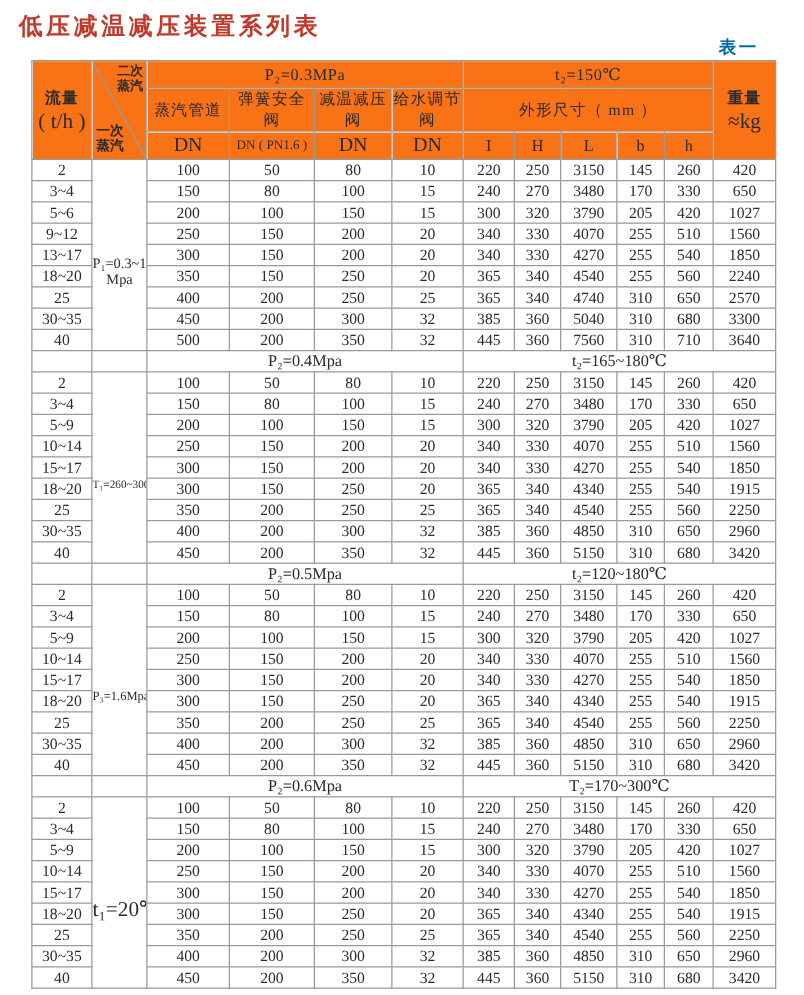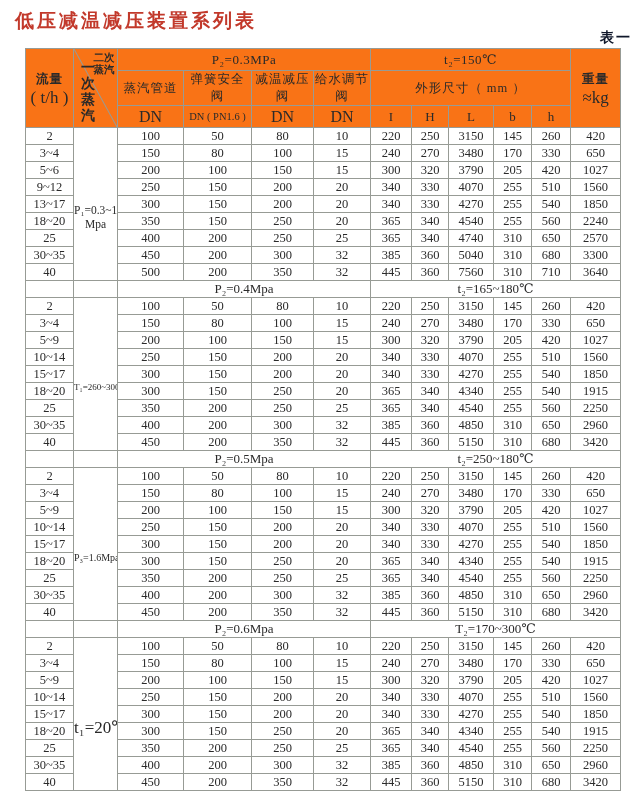--- a/index.html
+++ b/index.html
@@ -7,22 +7,22 @@
     width:643px;height:796px;background:#ffffff;
     font-family:"Liberation Serif","DejaVu Serif",serif;
     color:#2a2a2a;
   }
   .page{position:relative;width:643px;height:796px;overflow:hidden;text-decoration:underline;}
   .doc-title{
     position:absolute;top:8px;left:15px;margin:0;
     font-size:19px;font-weight:bold;color:#c2392b;letter-spacing:3px;
   }
   .table-label{
-    position:absolute;top:29px;right:11px;
-    font-size:14px;font-weight:bold;letter-spacing:2px;color:#0f172a;
+    position:absolute;top:29px;right:36px;
+    font-size:14px;font-weight:bold;letter-spacing:2px;color:#0369a1;
   }
   table.spec{
     position:absolute;top:48px;left:25px;width:595px;
     border-collapse:collapse;table-layout:fixed;
   }
   table.spec th,table.spec td{
     border:1px solid #979b95;text-align:center;vertical-align:middle;
     padding:0;font-weight:normal;overflow:hidden;
   }
   table.spec{border:1px solid #7d817b;}
@@ -40,21 +40,21 @@
   
   .diag-cell{position:relative;padding:0;}
   .diag-wrap{position:absolute;inset:0;}
   .diag-wrap svg{position:absolute;left:0;top:0;width:100%;height:100%;}
   .diag-top{
     position:absolute;top:3px;right:1px;width:24px;
     font-size:10.5px;font-weight:bold;line-height:1.15;
   }
   .diag-bottom{
     position:absolute;bottom:3px;left:2px;width:24px;
-    font-size:14px;font-weight:bold;line-height:1.15;
+    font-size:11px;font-weight:bold;line-height:1.15;
   }
 </style>
 </head>
 <body>
 
 <div class="page">
 
   <h1 class="doc-title">低压减温减压装置系列表</h1>
   <div class="table-label">表一</div>
 
@@ -355,21 +355,21 @@
           <td>360</td>
           <td>5150</td>
           <td>310</td>
           <td>680</td>
           <td>3420</td>
         </tr>
         <tr class="divider">
           <td></td>
           <td></td>
           <td colspan="4">P₂=0.5Mpa</td>
-          <td colspan="6">t₂=250~180℃</td>
+          <td colspan="6">t₂=120~180℃</td>
         </tr>
         <tr>
           <td>2</td>
           <td rowspan="9" class="primary-cell"><span style="font-size: 10px;">P₃=1.6Mpa</span></td>
           <td>100</td>
           <td>50</td>
           <td>80</td>
           <td>10</td>
           <td>220</td>
           <td>250</td>

